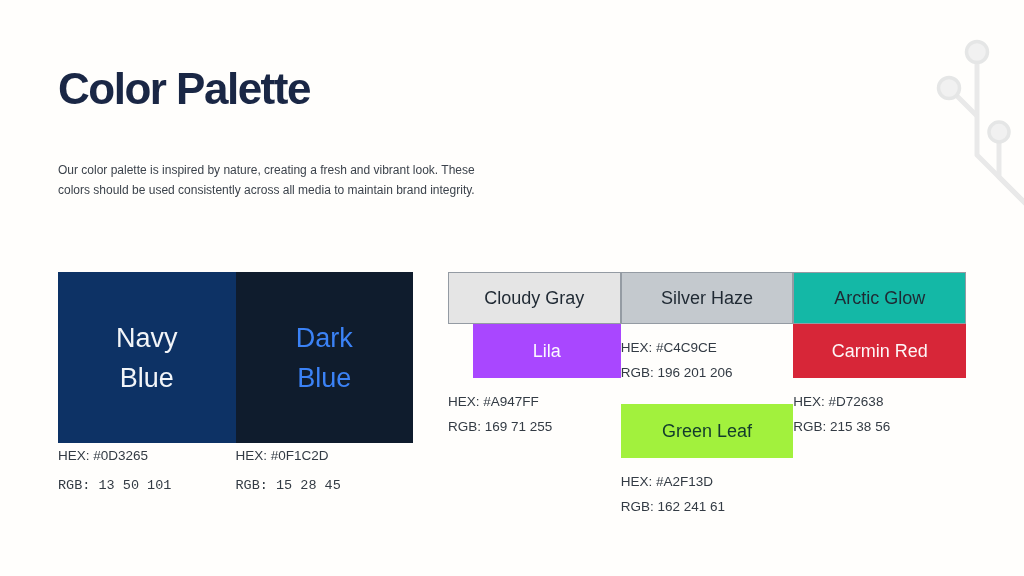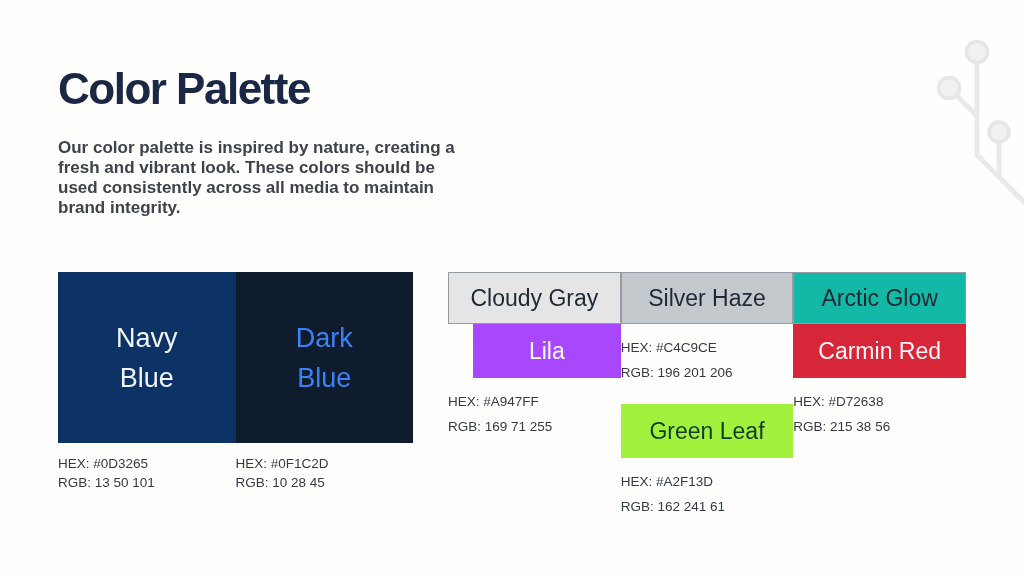--- a/index.html
+++ b/index.html
@@ -15,45 +15,45 @@
 
   
   .decor { position:absolute; top:0; left:0; width:1024px; height:576px; pointer-events:none; }
 
   .title {
     position:absolute; left:58px; top:66px;
     font-size:44px; font-weight:700; letter-spacing:-1.5px;
     line-height:46px;
   }
   .description {
-    position:absolute; left:58px; top:138px; width:420px;
-    font-size:17px; line-height:20px; color:#3C434C;font-weight:bold;
+    position:absolute; left:58px; top:160px; width:420px;
+    font-size:12px; line-height:20px; color:#3C434C;
   }
 
   
   .primary-row { position:absolute; left:58px; top:272px; width:355px; display:flex; }
   .primary-swatch {
     width:177.5px; height:171px;
     display:flex; align-items:center; justify-content:center; text-align:center;
   }
   .primary-name { font-size:27px; line-height:40px; max-width:112px; }
   .primary-meta-row { position:absolute; left:58px; top:443px; width:355px; display:flex; }
   .primary-meta { width:177.5px; }
   .meta-line { font-size:13.5px; line-height:17px; color:#333B44; }
-  .primary-meta .hex { margin-top:12px; }
-  .primary-meta .rgb { margin-top:2px; }
+  .primary-meta .hex { margin-top:4px; }
+  .primary-meta .rgb { margin-top:13px;font-family:Liberation Mono, monospace; }
 
   
   .secondary-grid {
     position:absolute; left:448px; top:272px; width:518px;
     display:grid; grid-template-columns:1fr 1fr 1fr;
   }
   .sec-swatch {
     height:52px; display:flex; align-items:center; justify-content:center;
-    font-size:23px; text-align:center;
+    font-size:18px; text-align:center;
   }
   .sec-swatch.row2 { height:54px; }
   .sec-swatch.outlined { border:1px solid #949BA3; }
   .sec-meta { height:65px; }
   .sec-meta .hex { margin-top:15px; }
   .sec-meta .rgb { margin-top:8px; }
   .sec-meta.last { height:auto; }
 </style>
 </head>
 <body>
@@ -85,21 +85,21 @@
       <span class="primary-name" style="color: #3b82f6;">Dark Blue</span>
     </div>
   </div>
   <div class="primary-meta-row">
     <div class="primary-meta">
       <div class="meta-line hex">HEX: #0D3265</div>
       <div class="meta-line rgb">RGB: 13 50 101</div>
     </div>
     <div class="primary-meta">
       <div class="meta-line hex">HEX: #0F1C2D</div>
-      <div class="meta-line rgb">RGB: 10 28 45</div>
+      <div class="meta-line rgb">RGB: 15 28 45</div>
     </div>
   </div>
 
   <div class="secondary-grid">
 
     <div class="sec-col">
       <div class="sec-swatch outlined" style="background-color: rgb(229, 229, 229);">
         <span style="color: rgb(31, 41, 51);">Cloudy Gray</span>
       </div>
       <div class="sec-swatch row2" style="background-color: rgb(169, 71, 255); margin-left: 25px;">

